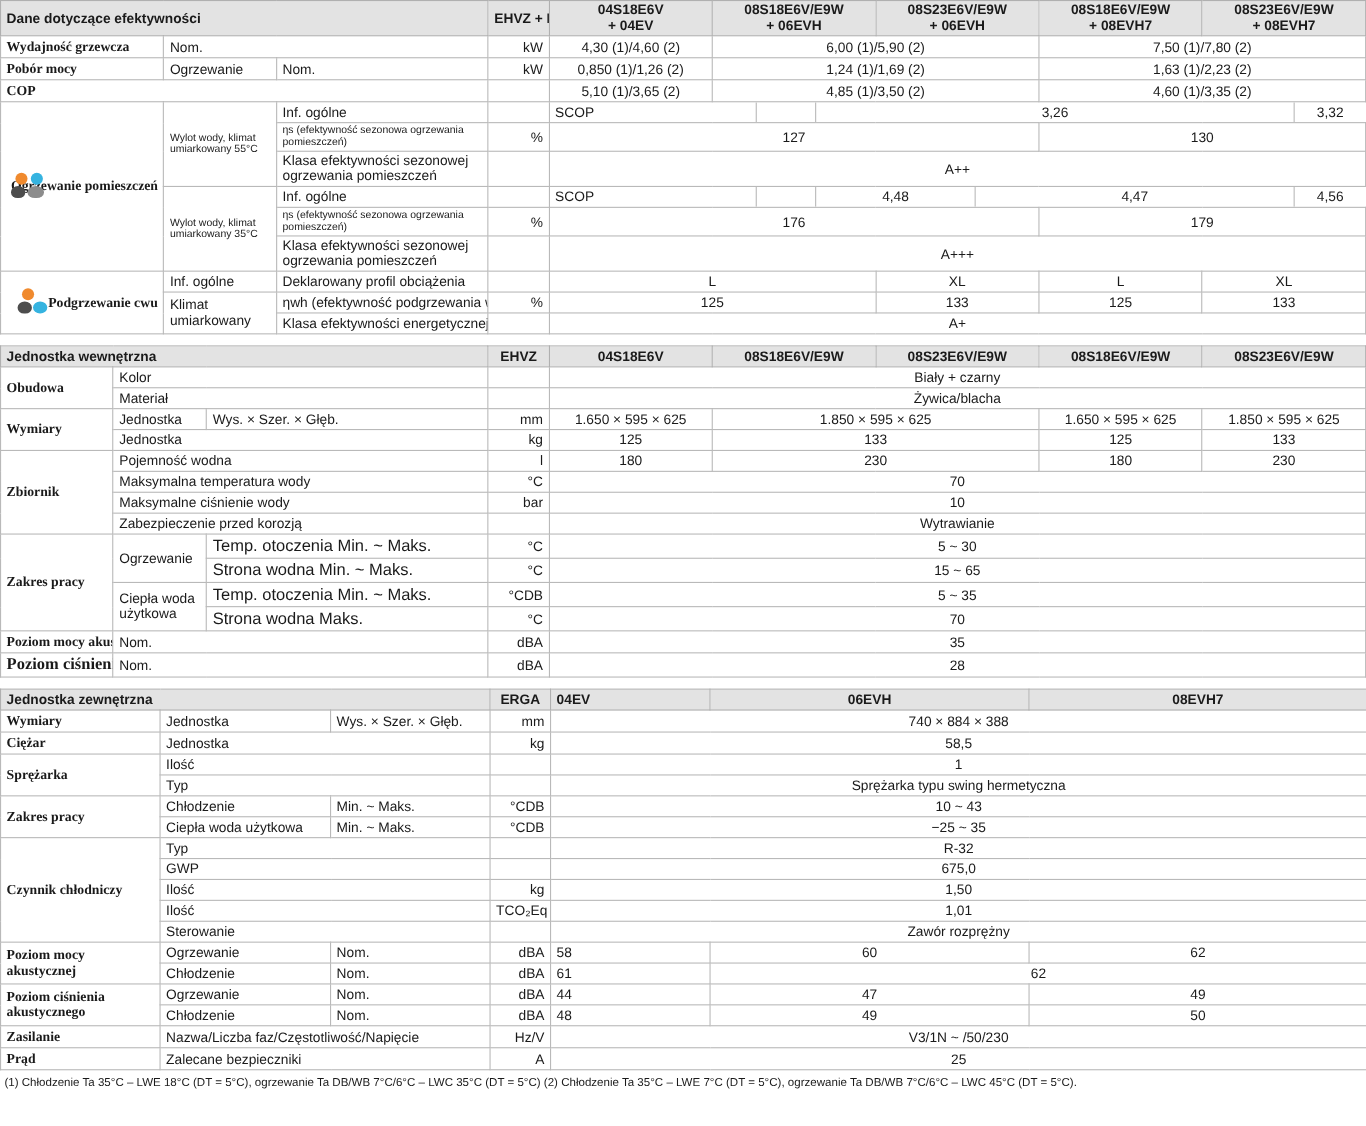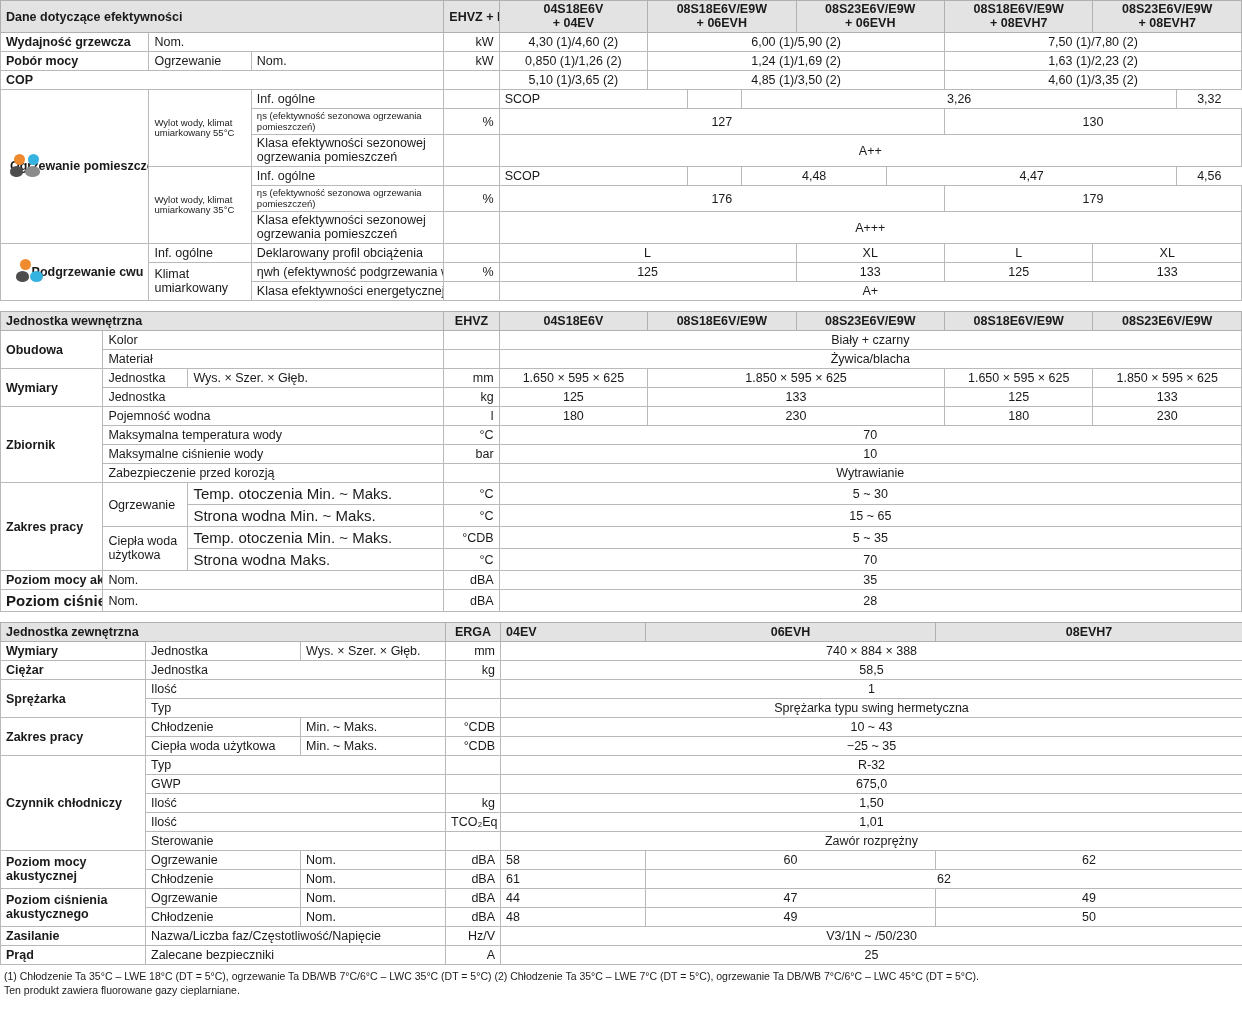--- a/index.html
+++ b/index.html
@@ -20,21 +20,21 @@
     text-align:left;
     height:18px;
     box-sizing:border-box;
     overflow:hidden;
     white-space:nowrap;
   }
   .hdr td{background:#e3e3e3;font-weight:bold;border-color:#b0b0b0;}
   .hdr td.c{text-align:center;}
   .c{text-align:center;}
   .r{text-align:right;margin-left:28px;}
-  .b{font-weight:bold;}
+  .b{font-weight:bold;font-family:Liberation Serif, serif;}
   .sm{font-size:15px;}
   .xsm{font-size:9.5px;}
   .nb-l{border-left:none;}
   .spacer{height:10px;border:none;}
   .two-line{line-height:1.08;white-space:normal;}
   .footer{
     font-size:10.5px;
     padding:4px 4px 2px 4px;
     line-height:1.35;
     color:#1a1a1a;
@@ -477,16 +477,15 @@
     <td class="b">Prąd</td>
     <td colspan="2">Zalecane bezpieczniki</td>
     <td class="r">A</td>
     <td class="c" colspan="3">25</td>
   </tr>
 </tbody>
     </table>
 
 <div class="footer">
   <div>(1) Chłodzenie Ta 35°C – LWE 18°C (DT = 5°C), ogrzewanie Ta DB/WB 7°C/6°C – LWC 35°C (DT = 5°C) (2) Chłodzenie Ta 35°C – LWE 7°C (DT = 5°C), ogrzewanie Ta DB/WB 7°C/6°C – LWC 45°C (DT = 5°C).</div>
-  <div>Ten produkt zawiera fluorowane gazy cieplarniane.</div>
 </div>
 
 </div>
 
 </body></html>

